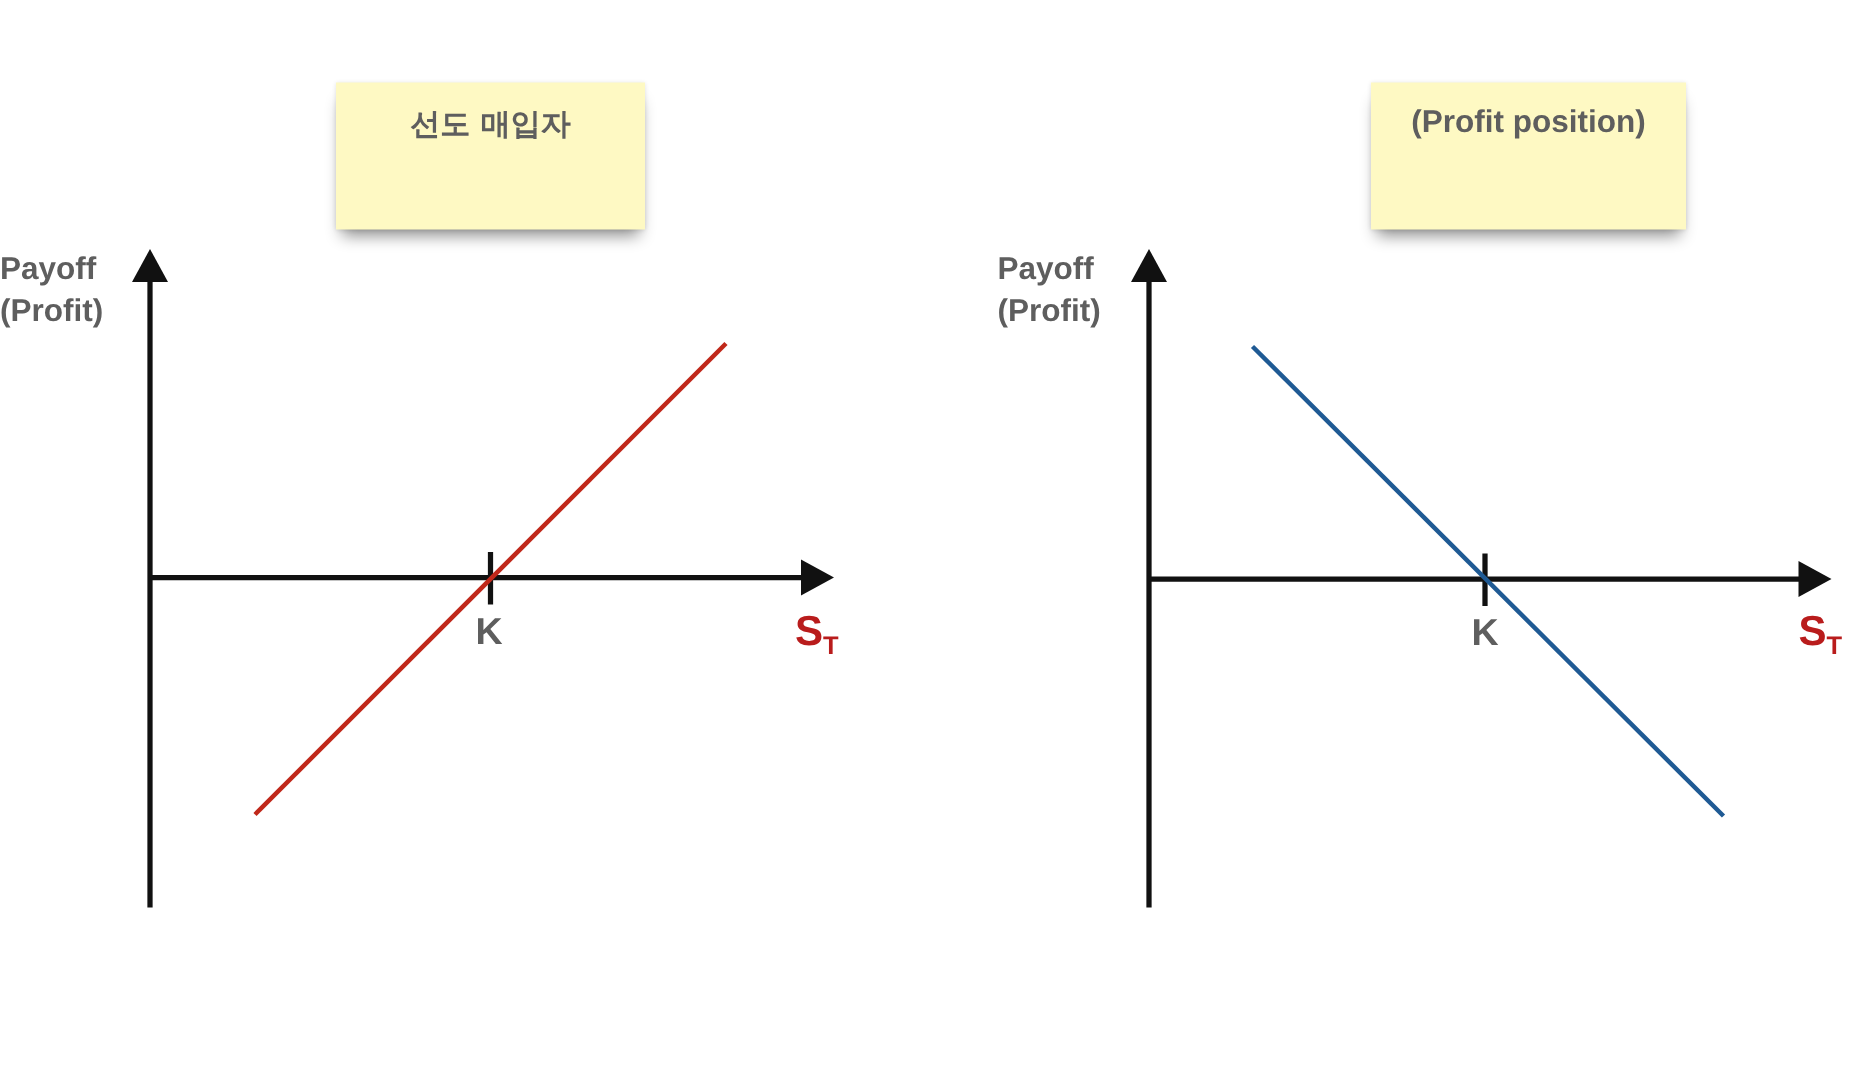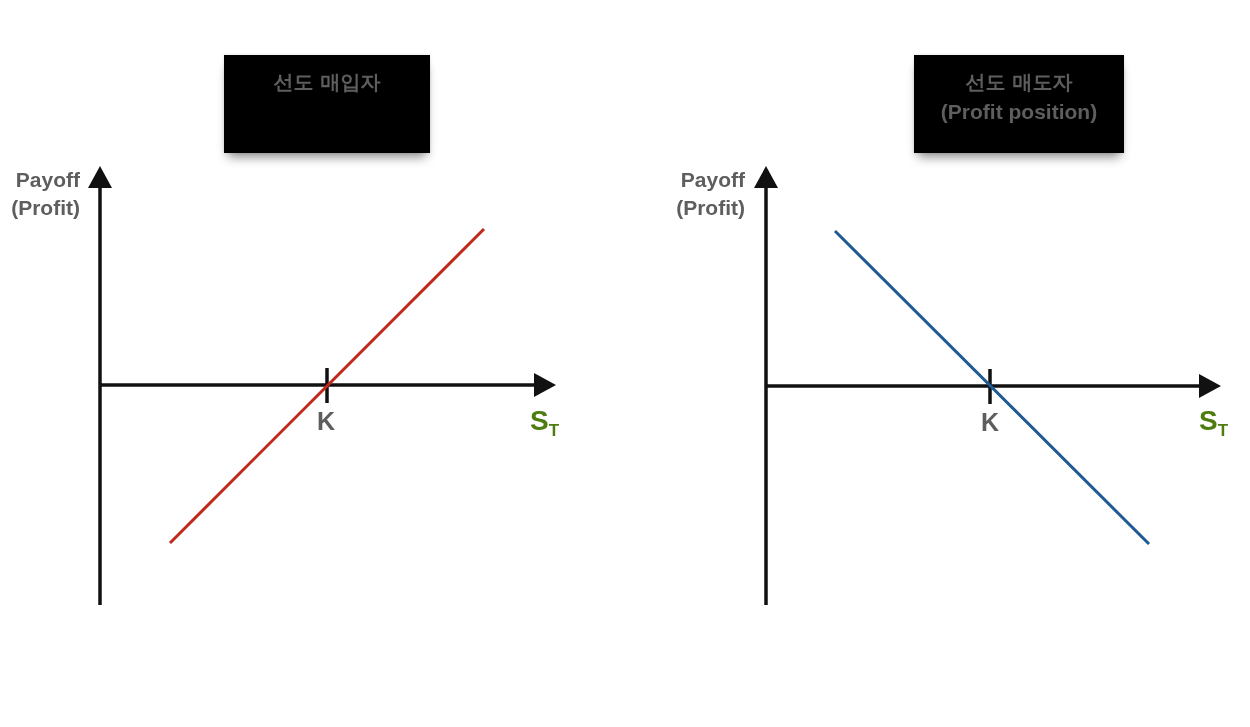--- a/index.html
+++ b/index.html
@@ -1,26 +1,26 @@
 <!DOCTYPE html>
 <html><head>
   <meta charset="utf-8">
   <style>
     html, body { margin: 0; padding: 0; background: #ffffff; }
     body { width: 1250px; height: 727px; position: relative; overflow: hidden;
            font-family: "Liberation Sans", "DejaVu Sans", sans-serif; }
     .panel { position: absolute; top: 0; width: 625px; height: 727px; }
-    .title-card { position: absolute; background: #000000; text-align: center;
+    .title-card { position: absolute; background: #fef9c3; text-align: center;
                   color: #5e5e5e; font-weight: bold; font-size: 21px; line-height: 30px;
                   box-shadow: 0 8px 10px -4px rgba(0,0,0,0.45), 0 0 3px rgba(0,0,0,0.12); }
     .title-card .ko { font-family: "DejaVu Sans", sans-serif; font-size: 20px; }
     .axis-label { position: absolute; color: #5e5e5e; font-weight: bold; font-size: 21px;
-                  line-height: 28px; text-align: right; }
+                  line-height: 28px; }
     .k-label { position: absolute; color: #5e5e5e; font-weight: bold; font-size: 25px; }
-    .st-label { position: absolute; color: #4d7c0f; font-weight: bold; font-size: 28px; }
+    .st-label { position: absolute; color: #b91c1c; font-weight: bold; font-size: 28px; }
     .st-label sub { font-size: 17px; vertical-align: -6px; }
     svg.plot { position: absolute; left: 0; top: 0; }
   </style>
 </head>
 <body>
 
 <div class="panel" style="left:0;">
   <div class="title-card" style="left:224px; top:55px; width:206px; height:98px; padding-top:12px; box-sizing:border-box;">
     <div class="ko">선도 매입자</div>
   </div>
@@ -44,21 +44,20 @@
   </svg>
 
   <div class="k-label" style="left:317px; top:407px;">K</div>
   <div class="st-label" style="left:530px; top:405px;">
     <span>S</span><sub>T</sub>
   </div>
 </div>
 
 <div class="panel" style="left:625px;">
   <div class="title-card" style="left:289px; top:55px; width:210px; height:98px; padding-top:12px; box-sizing:border-box;">
-    <div class="ko">선도 매도자</div>
     <div>(Profit position)</div>
   </div>
 
   <div class="axis-label" style="left:40px; top:166px; width:80px;">
     <div>Payoff</div>
     <div>(Profit)</div>
   </div>
 
   <svg class="plot" width="625" height="727">
 

